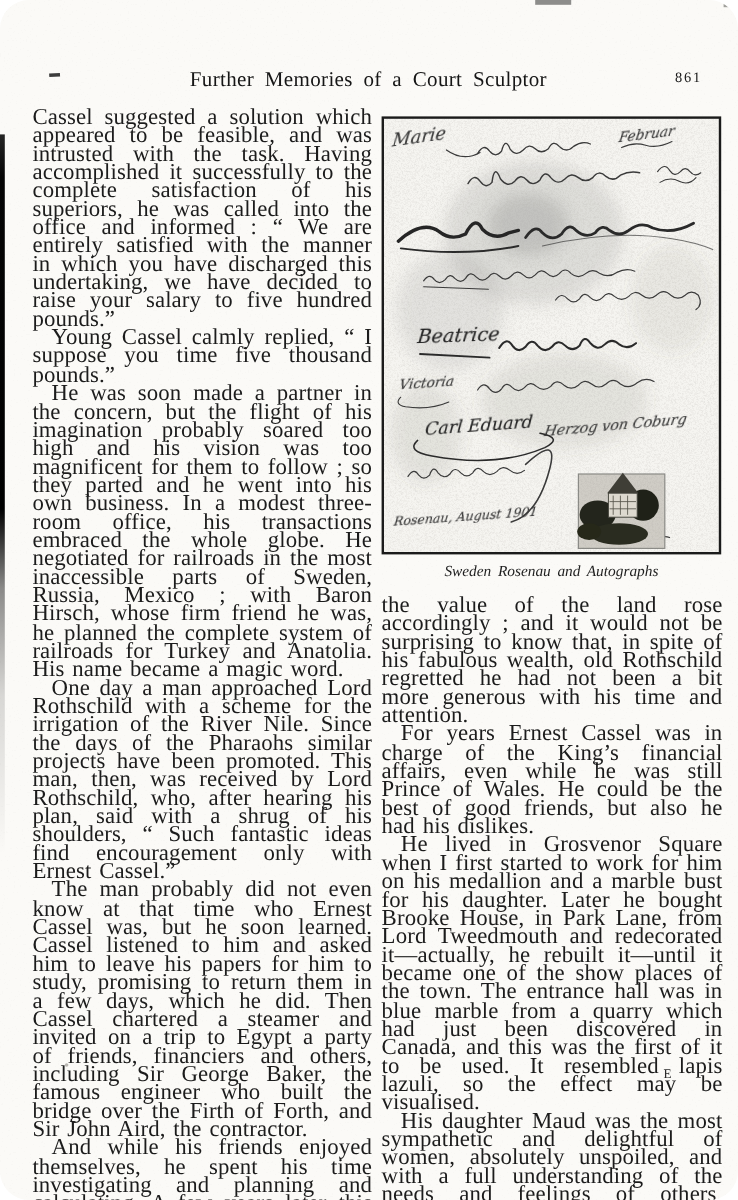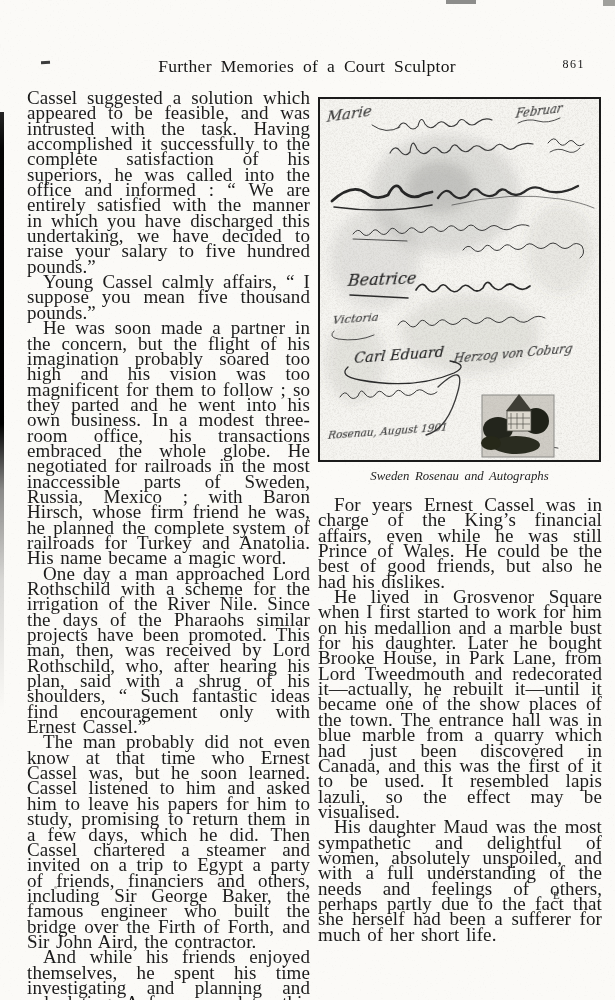--- a/index.html
+++ b/index.html
@@ -1,19 +1,19 @@
 <!DOCTYPE html>
 <html><head>
 <meta charset="utf-8">
 <style>
   html,body { margin:0; padding:0; background:#ffffff; }
   .page {
     position:relative; width:615px; height:1000px;
     background:#fbfaf7; overflow:hidden;
-    font-family:"Liberation Serif", serif; color:#1c1c1c;
+    font-family:"Liberation Serif", serif; color:#1c1c1c;border-radius:24px;
   }
   .page-grain { position:absolute; left:0; top:0; pointer-events:none; }
 
   
   .left-scan-line {
     position:absolute; left:0; top:112px; width:4px; height:600px;
     background:linear-gradient(180deg,
       rgba(0,0,0,0.85) 0%, #050505 6%, #000 52%,
       rgba(0,0,0,0.45) 63%, rgba(0,0,0,0.14) 78%, rgba(0,0,0,0) 100%);
   }
@@ -90,21 +90,21 @@
   <div class="speck" style="left:30px; top:938px; width:2px; height:2px;"></div>
   <div class="speck" style="left:150px; top:96px; width:2px; height:2px;"></div>
 
   <div class="header">
     <div class="header-title">Further Memories of a Court Sculptor</div>
     <div class="page-number">861</div>
   </div>
 
   <div class="col col-left">
     <p class="no-indent">Cassel suggested a solution which appeared to be feasible, and was intrusted with the task. Having accomplished it successfully to the complete satisfaction of his superiors, he was called into the office and informed : “ We are entirely satisfied with the manner in which you have discharged this undertaking, we have decided to raise your salary to five hundred pounds.”</p>
-    <p>Young Cassel calmly affairs, “ I suppose you mean five thousand pounds.”</p>
+    <p>Young Cassel calmly replied, “ I suppose you time five thousand pounds.”</p>
     <p>He was soon made a partner in the concern, but the flight of his imagination probably soared too high and his vision was too magnificent for them to follow ; so they parted and he went into his own business. In a modest three-room office, his transactions embraced the whole globe. He negotiated for railroads in the most inaccessible parts of Sweden, Russia, Mexico ; with Baron Hirsch, whose firm friend he was, he planned the complete system of railroads for Turkey and Anatolia. His name became a magic word.</p>
     <p>One day a man approached Lord Rothschild with a scheme for the irrigation of the River Nile. Since the days of the Pharaohs similar projects have been promoted. This man, then, was received by Lord Rothschild, who, after hearing his plan, said with a shrug of his shoulders, “ Such fantastic ideas find encouragement only with Ernest Cassel.”</p>
     <p>The man probably did not even know at that time who Ernest Cassel was, but he soon learned. Cassel listened to him and asked him to leave his papers for him to study, promising to return them in a few days, which he did. Then Cassel chartered a steamer and invited on a trip to Egypt a party of friends, financiers and others, including Sir George Baker, the famous engineer who built the bridge over the Firth of Forth, and Sir John Aird, the contractor.</p>
     <p>And while his friends enjoyed themselves, he spent his time investigating and planning and calculating. A few years later this problem, which had baffled the engineering world for centuries, was solved by the initiative of one individual. And, as was predicted, irrigation brought untold riches to the country. The cotton crops were uniform from year to year ;</p>
   </div>
 
   <div class="figure">
     <svg width="279" height="361" viewBox="0 0 279 361" aria-hidden="true">
       <defs>
         <filter id="grainHeavy" x="0" y="0" width="100%" height="100%">
@@ -190,20 +190,21 @@
     <span class="sig sig-beatrice">Beatrice</span>
     <span class="sig sig-victoria">Victoria</span>
     <span class="sig sig-carl">Carl Eduard</span>
     <span class="sig sig-herzog">Herzog von Coburg</span>
     <span class="sig sig-date">Rosenau, August 1901</span>
   </div>
 
   <div class="figure-caption">Sweden Rosenau and Autographs</div>
 
   <div class="col col-right">
+    <p class="no-indent">the value of the land rose accordingly ; and it would not be surprising to know that, in spite of his fabulous wealth, old Rothschild regretted he had not been a bit more generous with his time and attention.</p>
     <p>For years Ernest Cassel was in charge of the King’s financial affairs, even while he was still Prince of Wales. He could be the best of good friends, but also he had his dislikes.</p>
     <p>He lived in Grosvenor Square when I first started to work for him on his medallion and a marble bust for his daughter. Later he bought Brooke House, in Park Lane, from Lord Tweedmouth and redecorated it—actually, he rebuilt it—until it became one of the show places of the town. The entrance hall was in blue marble from a quarry which had just been discovered in Canada, and this was the first of it to be used. It resembled lapis lazuli, so the effect may be visualised.</p>
     <p>His daughter Maud was the most sympathetic and delightful of women, absolutely unspoiled, and with a full understanding of the needs and feelings of others, perhaps partly due to the fact that she herself had been a sufferer for much of her short life.</p>
   </div>
 
   <div class="folio-mark">E</div>
 
 </div>
 
 </body></html>

